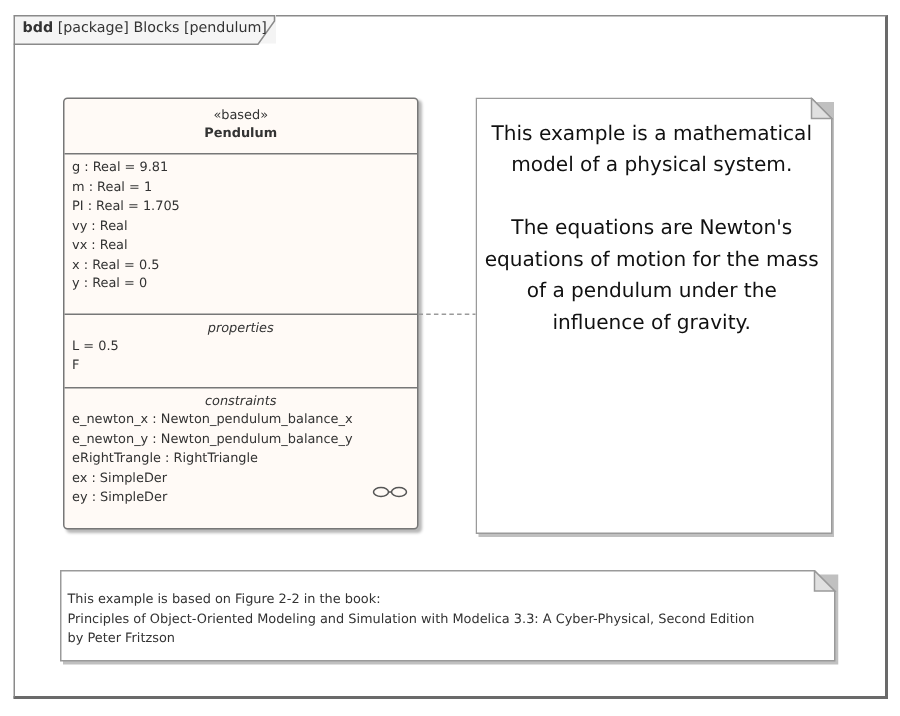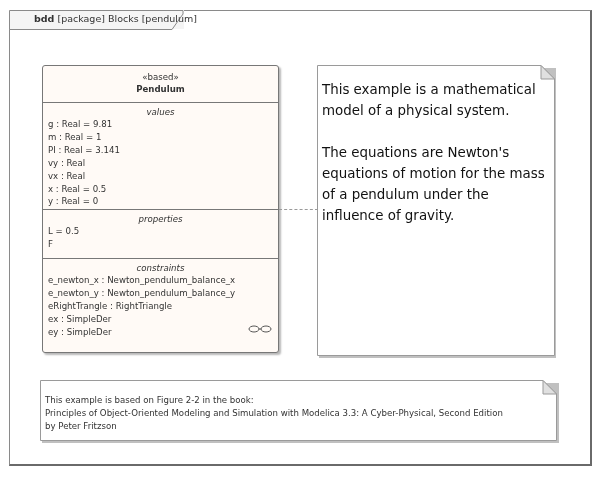--- a/index.html
+++ b/index.html
@@ -14,21 +14,21 @@
     }
     .frame-tab {
       position: absolute; left: 9px; top: 10px; height: 19px;
       border-right: none; background: #f4f4f4;
     }
     .frame-tab svg { position: absolute; left: 0; top: 0; }
     .frame-tab-text {
       position: absolute; left: 6px; top: 3px; font-size: 9.5px; color: #333;
       white-space: nowrap;
     }
-    .frame-tab-text b { font-weight: bold; margin-left: 19px; }
+    .frame-tab-text b { font-weight: bold; }
     .block {
       position: absolute; left: 42px; top: 65px; width: 237px; height: 288px;
       background: #fffaf6; border: 1px solid #777; border-radius: 3px;
       box-shadow: 2px 2px 2px #b8b8b8; box-sizing: border-box;
       font-size: 8.6px; color: #333;
     }
     .block-header { height: 36px; border-bottom: 1px solid #777; text-align: center; }
     .stereo { padding-top: 5px; line-height: 12px; }
     .block-name { font-weight: bold; line-height: 12px; }
     .compartment { border-bottom: 1px solid #777; padding: 3px 0 4px 5px; }
@@ -43,21 +43,21 @@
       position: absolute; left: 279px; top: 209px; width: 39px; height: 0;
       border-top: 1px dashed #9a9a9a;
     }
     .note {
       position: absolute; background: #fff; box-sizing: border-box;
     }
     .note svg { position: absolute; left: 0; top: 0; }
     .note-text { position: absolute; color: #111; }
     .note1 { left: 317px; top: 65px; width: 238px; height: 292px; }
     .note1 .note-text {
-      left: 5px; top: 14px; width: 225px; font-size: 13.4px; line-height: 21px;
+      left: 5px; top: 14px; width: 225px; font-size: 13.4px; line-height: 21px; text-align: center;
     }
     .note1 .note-text p { margin: 0 0 21px 0; }
     .note2 { left: 40px; top: 380px; width: 517px; height: 62px; }
     .note2 .note-text {
       left: 5px; top: 14px; font-size: 8.6px; line-height: 12.9px; color: #333; white-space: nowrap;
     }
   </style>
 </head>
 <body>
 
@@ -69,24 +69,23 @@
   </svg>
   <span class="frame-tab-text"><b>bdd</b> <span>[package] Blocks [pendulum]</span></span>
 </div>
 
 <div class="block">
   <div class="block-header">
     <div class="stereo">«based»</div>
     <div class="block-name">Pendulum</div>
   </div>
   <div class="compartment values">
-    <div class="comp-title">values</div>
     <div class="row">g : Real = 9.81</div>
     <div class="row">m : Real = 1</div>
-    <div class="row">PI : Real = 3.141</div>
+    <div class="row">PI : Real = 1.705</div>
     <div class="row">vy : Real</div>
     <div class="row">vx : Real</div>
     <div class="row">x : Real = 0.5</div>
     <div class="row">y : Real = 0</div>
   </div>
   <div class="compartment properties">
     <div class="comp-title">properties</div>
     <div class="row">L = 0.5</div>
     <div class="row">F</div>
   </div>

